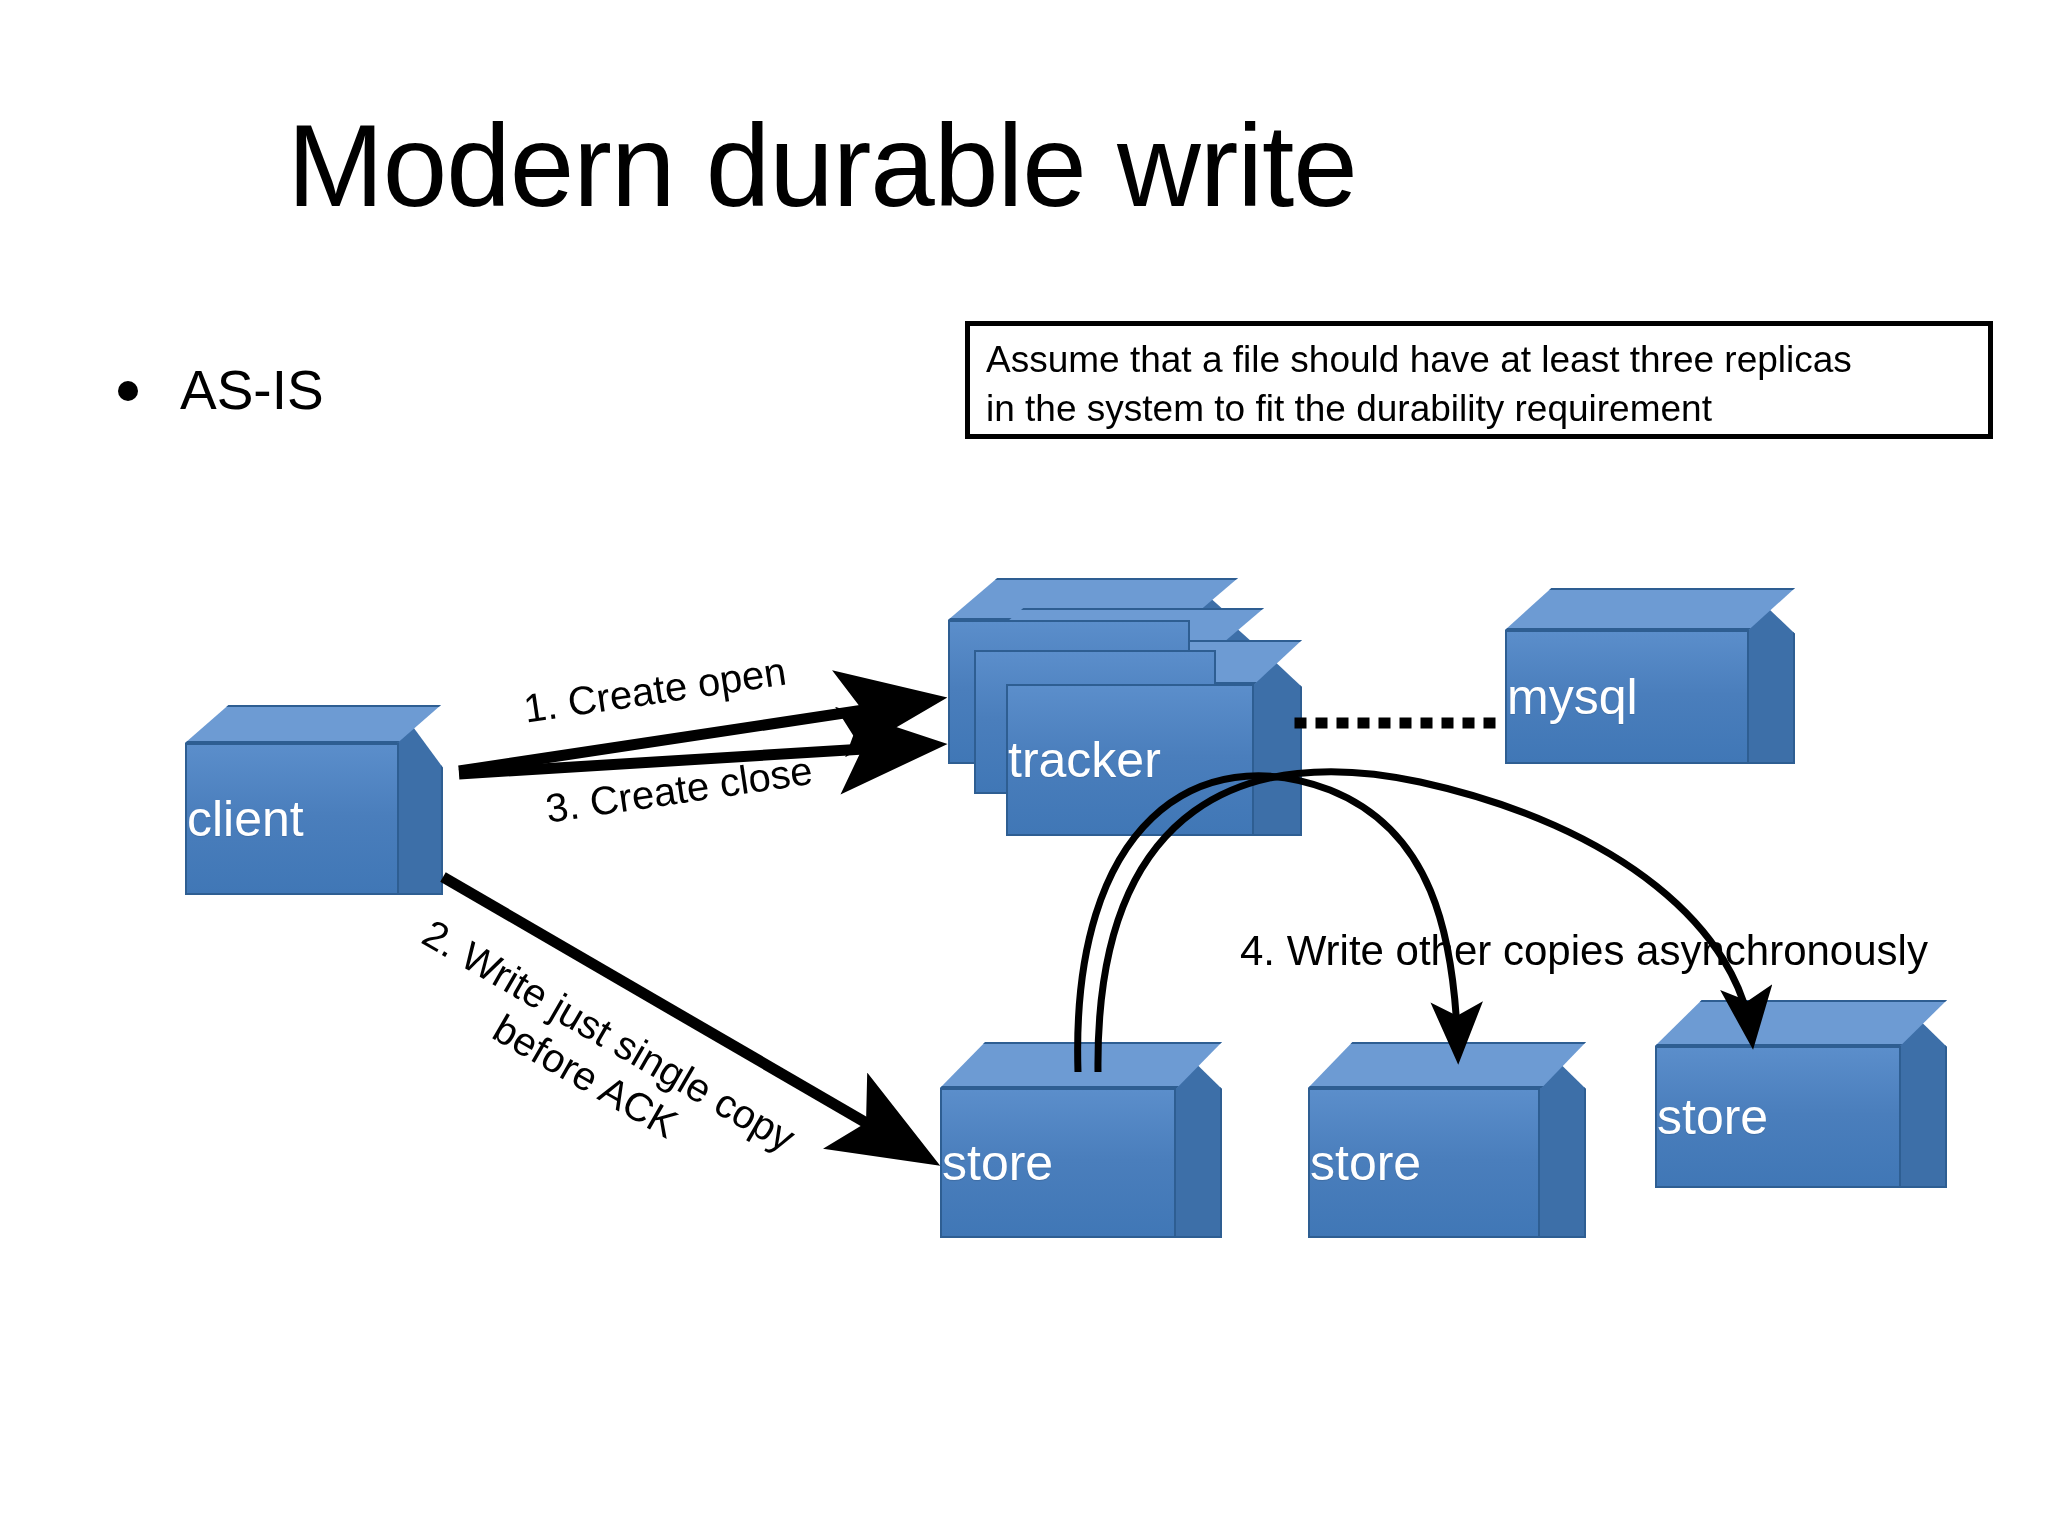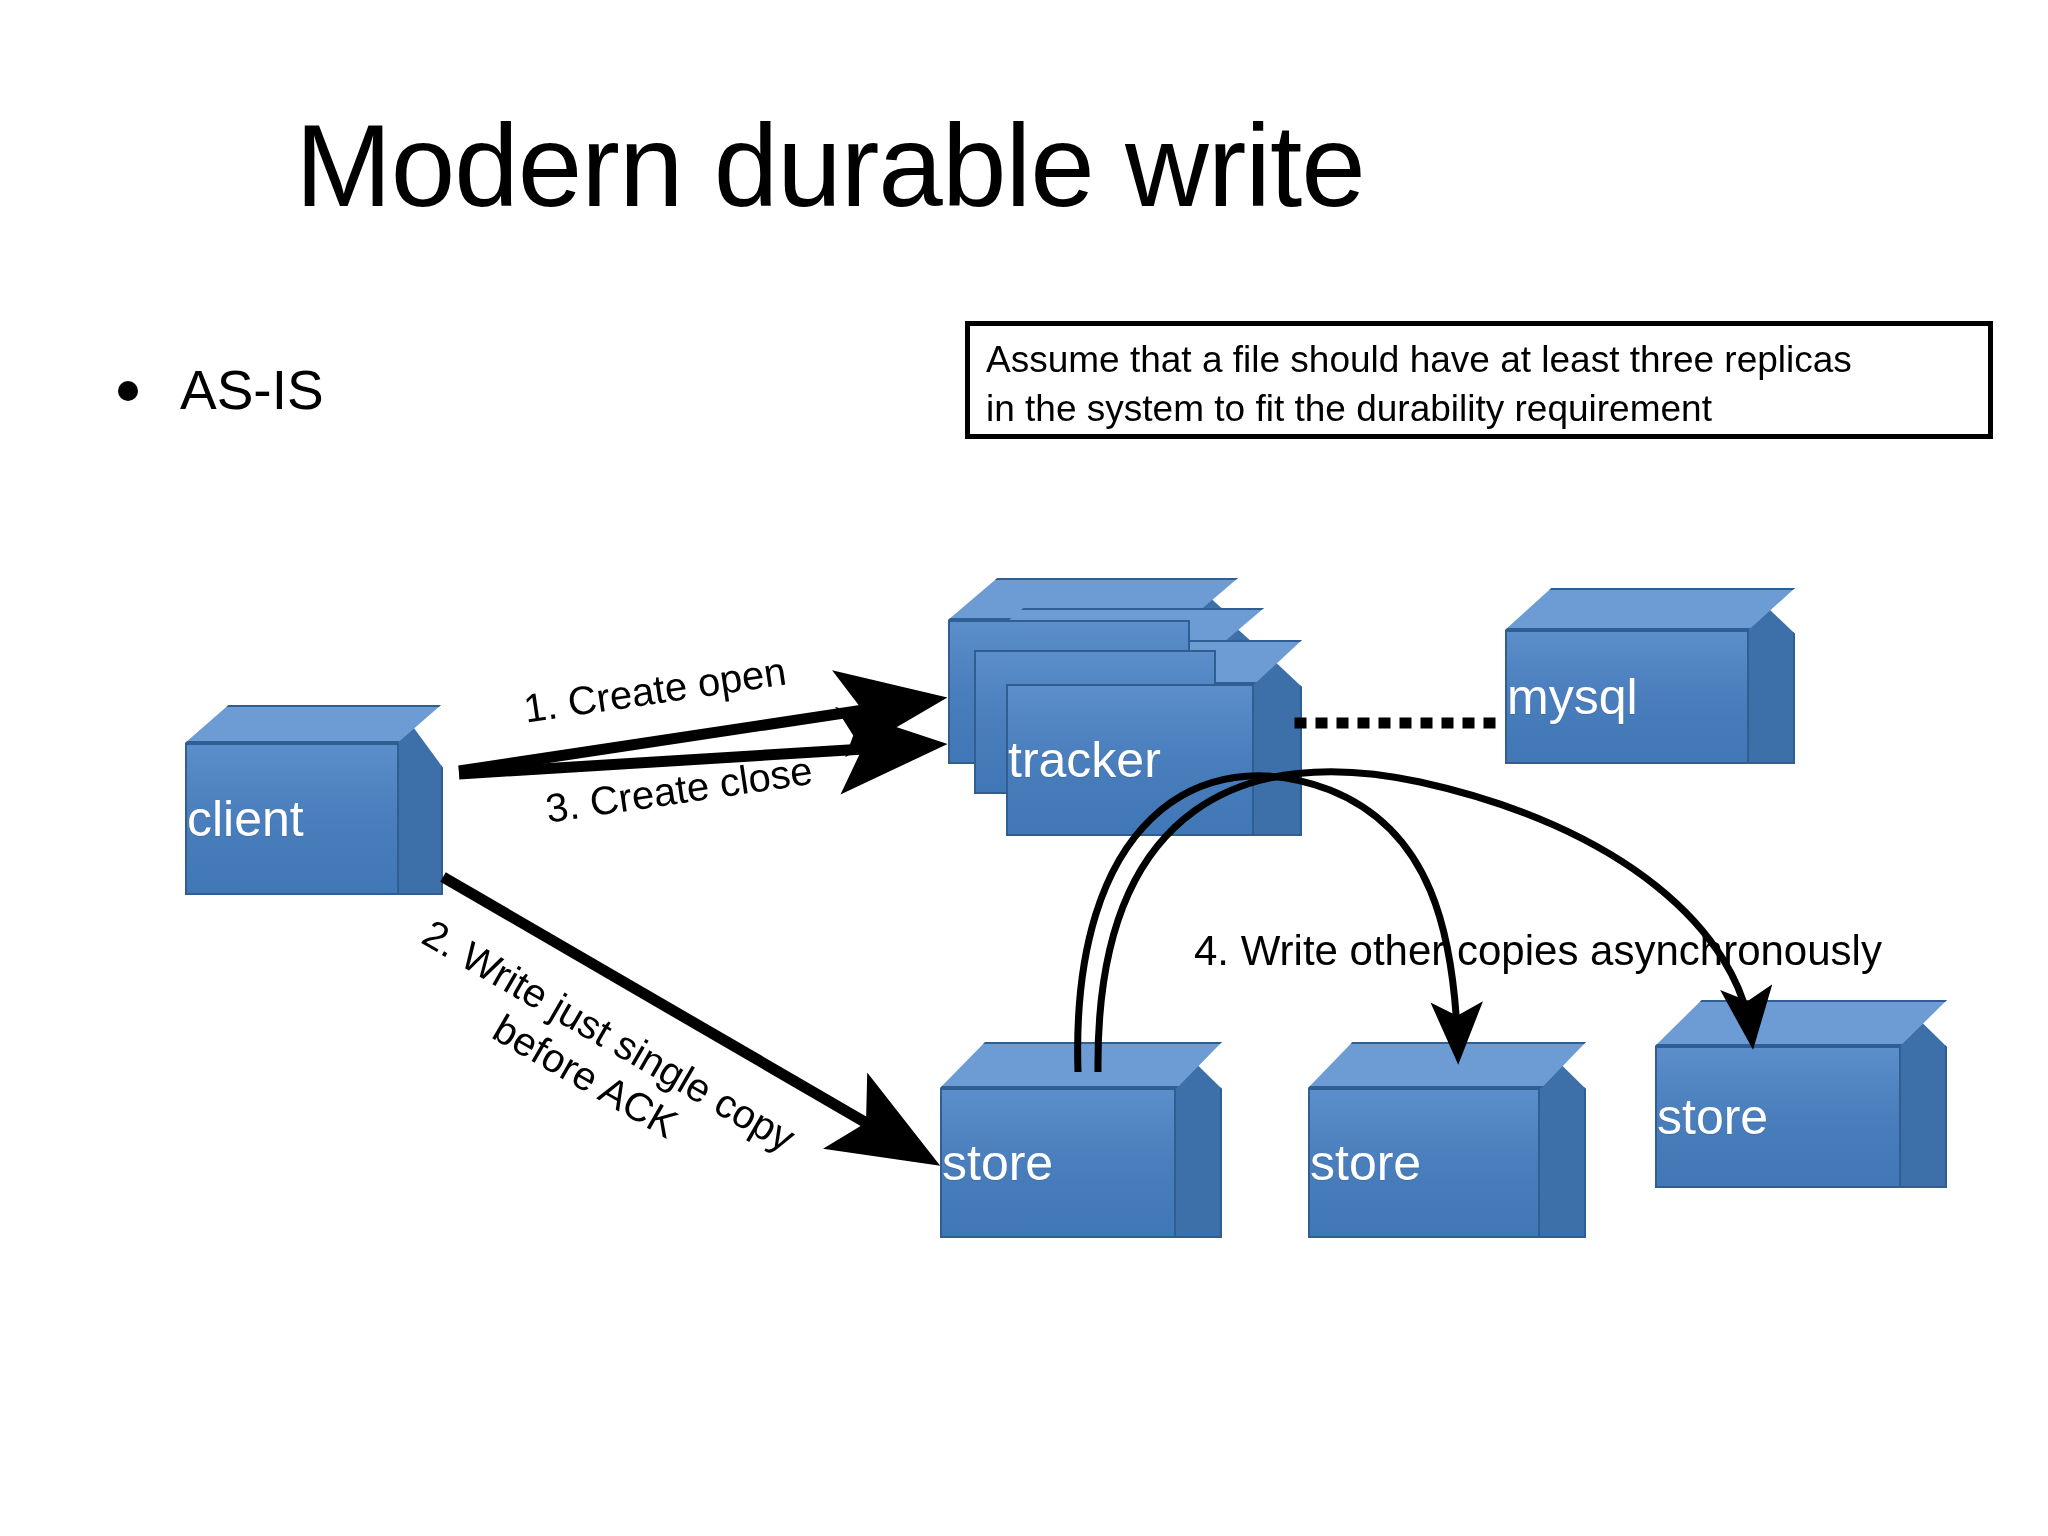--- a/index.html
+++ b/index.html
@@ -19,21 +19,21 @@
     position: absolute;
     left: 0; top: 0;
     width: 2048px;
     height: 1536px;
     background: #ffffff;
   }
 
   
   .slide-title {
     position: absolute;
-    left: 12px;
+    left: 4px;
     top: 108px;
     width: 1636px;
     text-align: center;
     font-size: 116px;
     line-height: 1.0;
     font-weight: 400;
     letter-spacing: -1px;
     color: #000000;
     white-space: nowrap;
   }
@@ -129,21 +129,21 @@
     font-size: 40px;
     line-height: 1.18;
     color: #000000;
     white-space: nowrap;
     z-index: 50;
   }
   .arrow-label.two-line { text-align: center; }
 
   .step4-label {
     position: absolute;
-    left: 1194px;
+    left: 1240px;
     top: 930px;
     font-size: 42px;
     line-height: 1.0;
     color: #000000;
     white-space: nowrap;
     z-index: 50;
   }
 </style>
 </head>
 <body>

